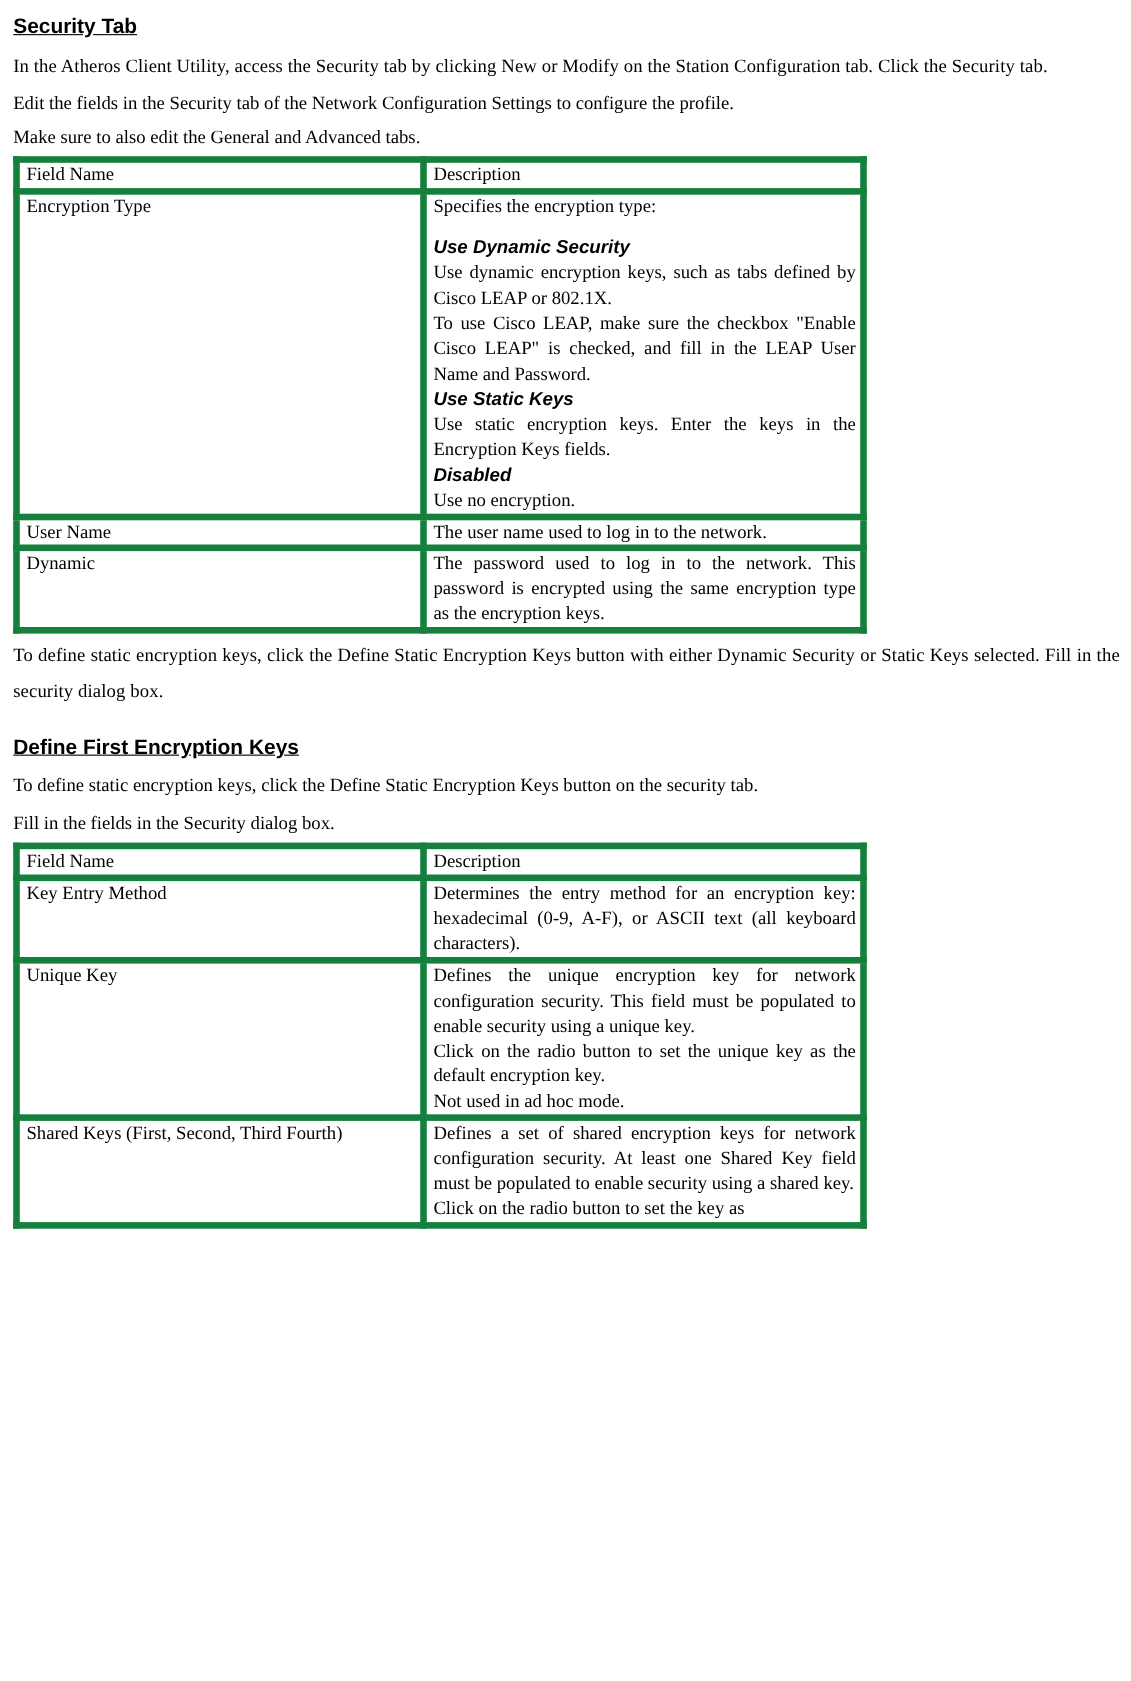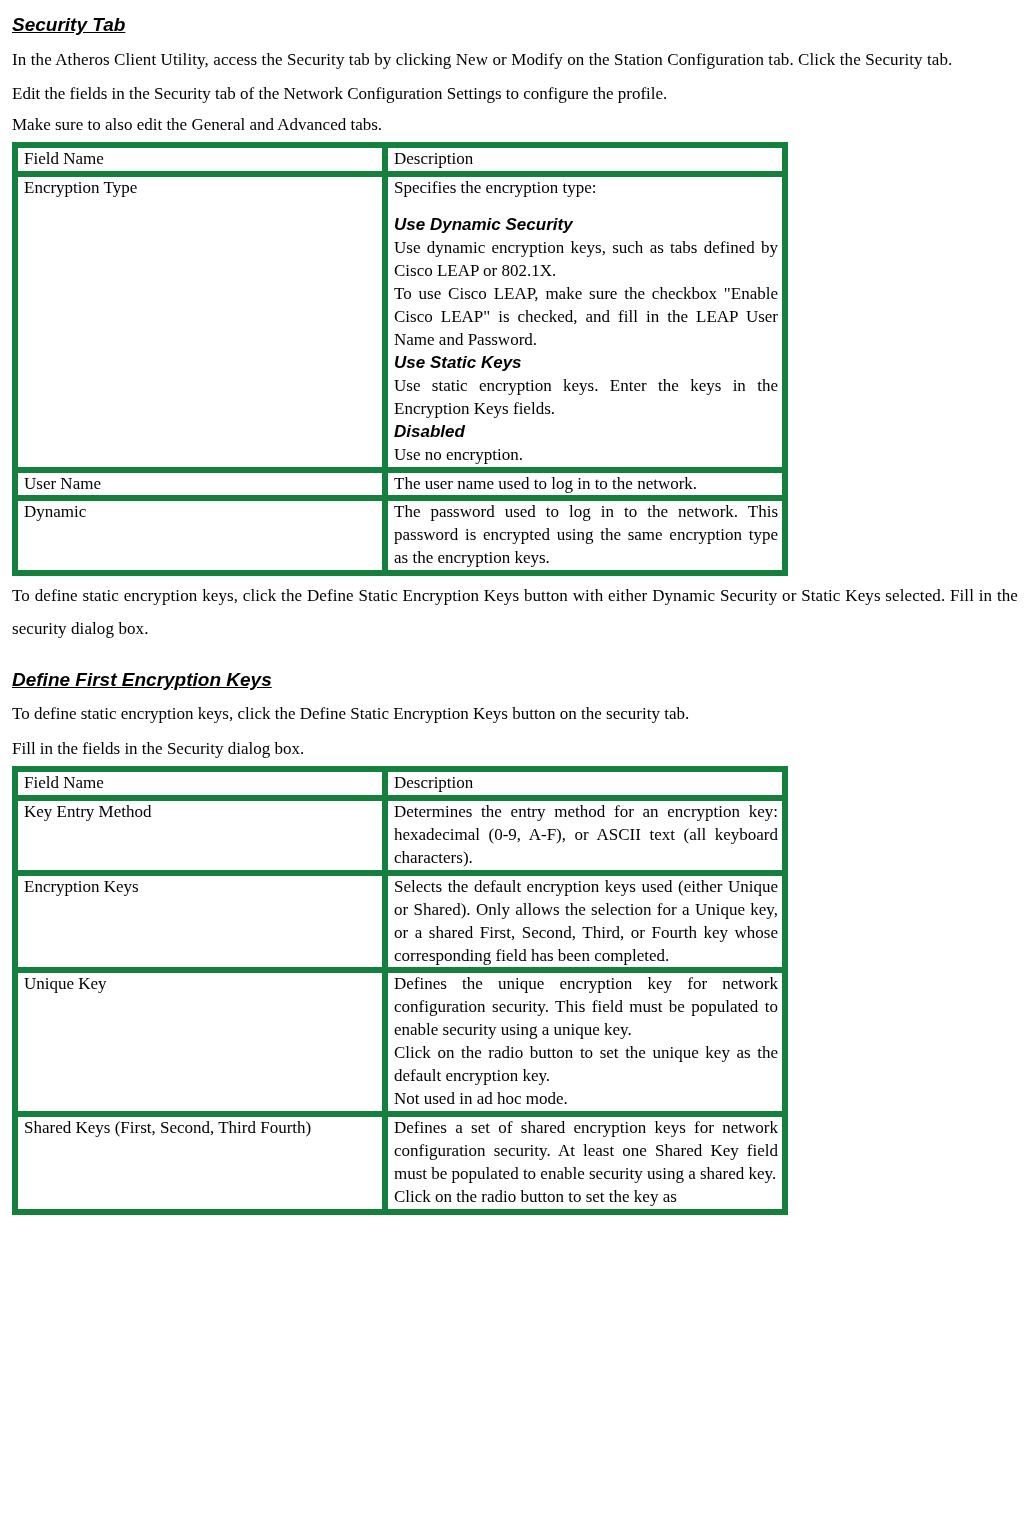--- a/index.html
+++ b/index.html
@@ -12,21 +12,20 @@
     background: #fff;
     color: #000;
     line-height: 1.35;
   }
   h2.sec {
     font-family: Arial, Helvetica, sans-serif;
     font-size: 19px;
     font-weight: bold;
     text-decoration: underline;
     margin: 0 0 6px 0;
-    font-style: italic;
   }
   p {
     margin: 4px 0 4px 0;
   }
   .justify {
     text-align: justify;
     letter-spacing: 0.1px;
     line-height: 1.9;
   }
   .tight {
@@ -117,24 +116,20 @@
   <tbody>
       <tr>
     <td>Field Name</td>
     <td>Description</td>
   </tr>
   <tr>
     <td>Key Entry Method</td>
     <td class="desc">Determines the entry method for an encryption key: hexadecimal (0-9, A-F), or ASCII text (all keyboard characters).</td>
   </tr>
   <tr>
-    <td>Encryption Keys</td>
-    <td class="desc">Selects the default encryption keys used (either Unique or Shared). Only allows the selection for a Unique key, or a shared First, Second, Third, or Fourth key whose corresponding field has been completed.</td>
-  </tr>
-  <tr>
     <td>Unique Key</td>
     <td class="desc">
       <div class="desc">Defines the unique encryption key for network configuration security. This field must be populated to enable security using a unique key.</div>
       <div class="desc">Click on the radio button to set the unique key as the default encryption key.</div>
       <div>Not used in ad hoc mode.</div>
     </td>
   </tr>
   <tr>
     <td>Shared Keys (First, Second, Third Fourth)</td>
     <td class="desc">

